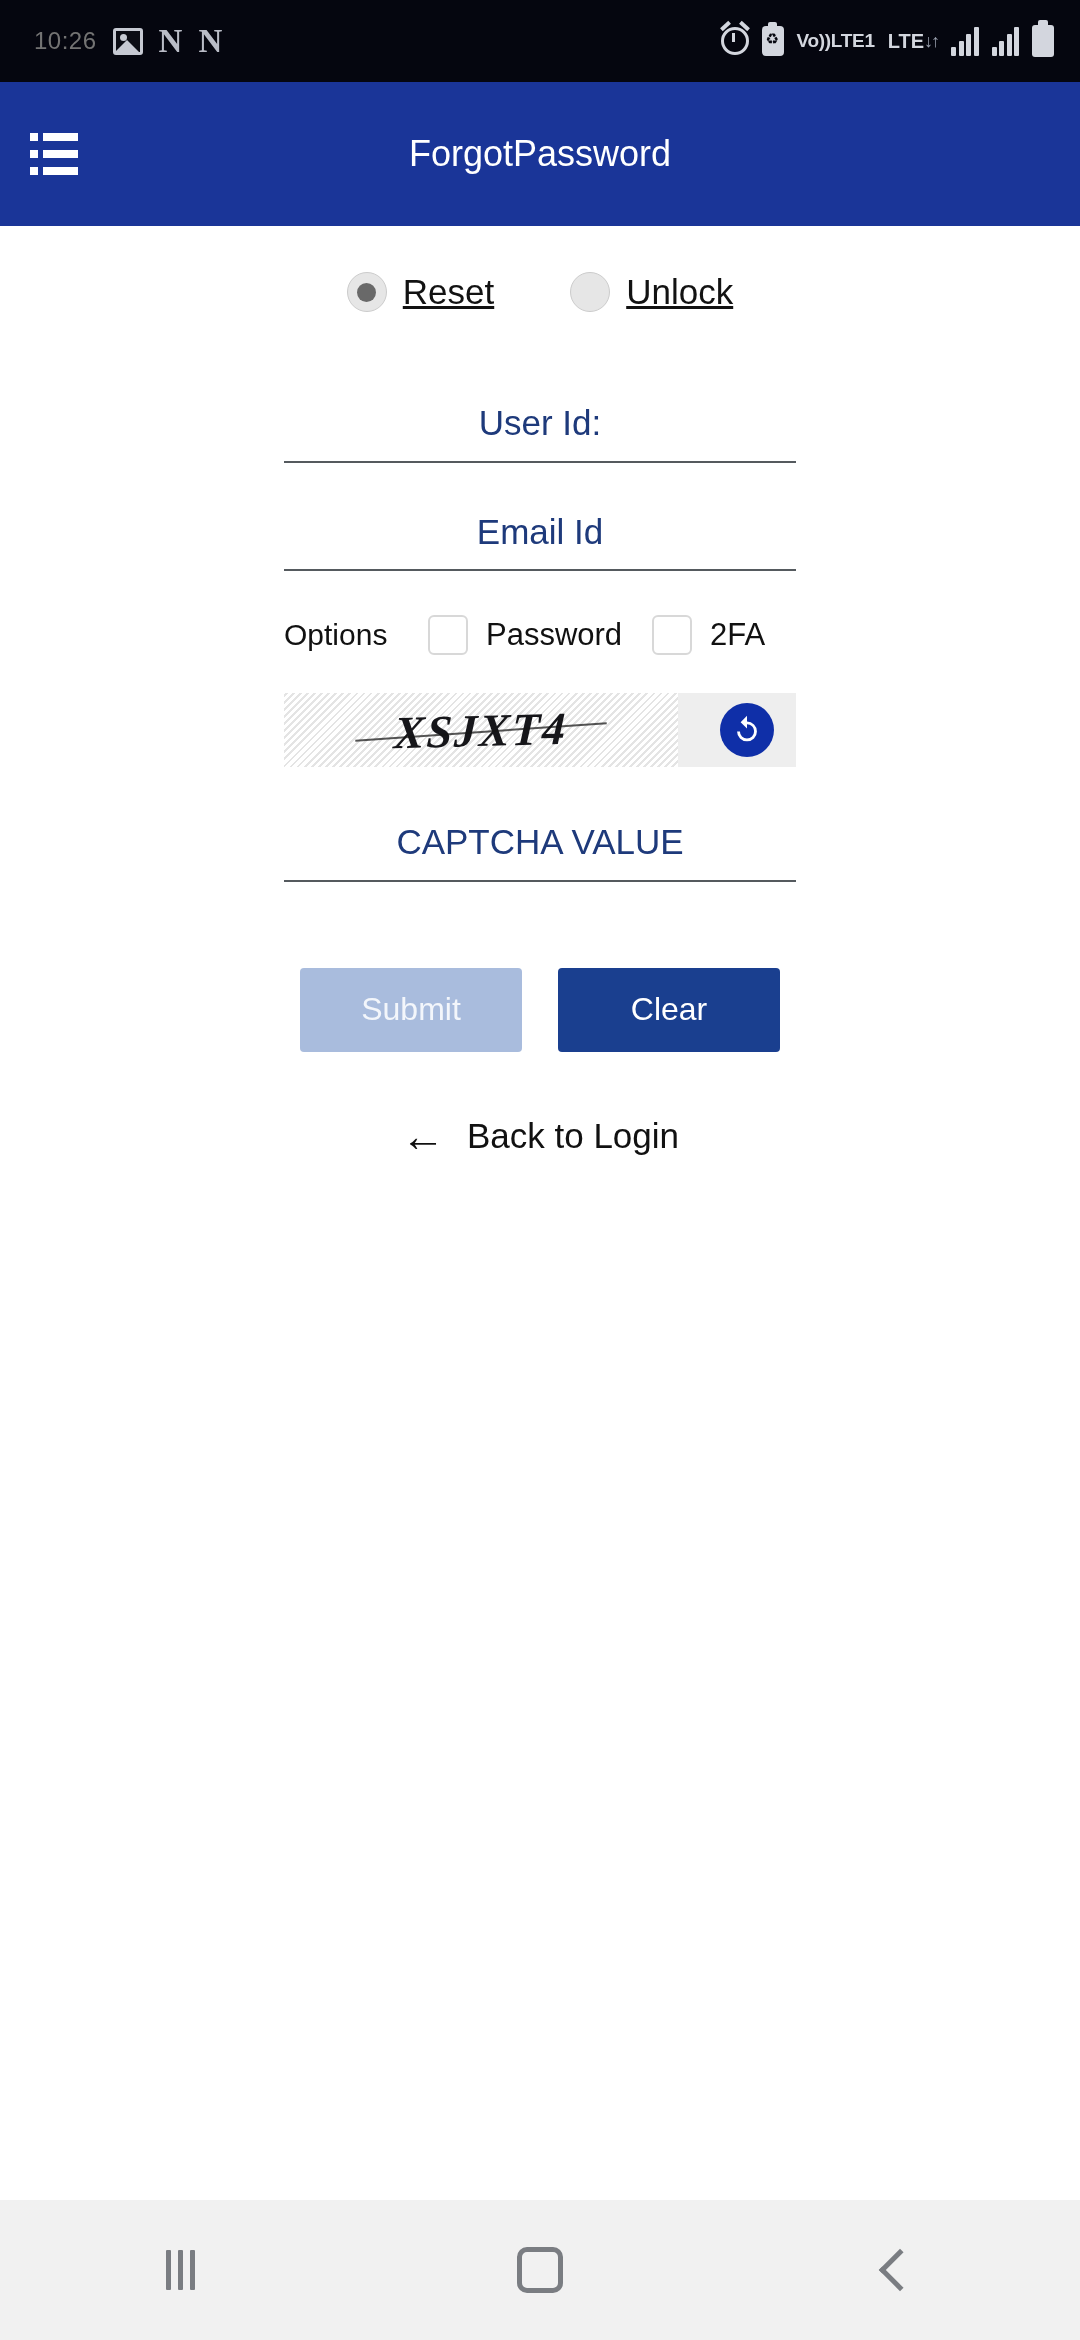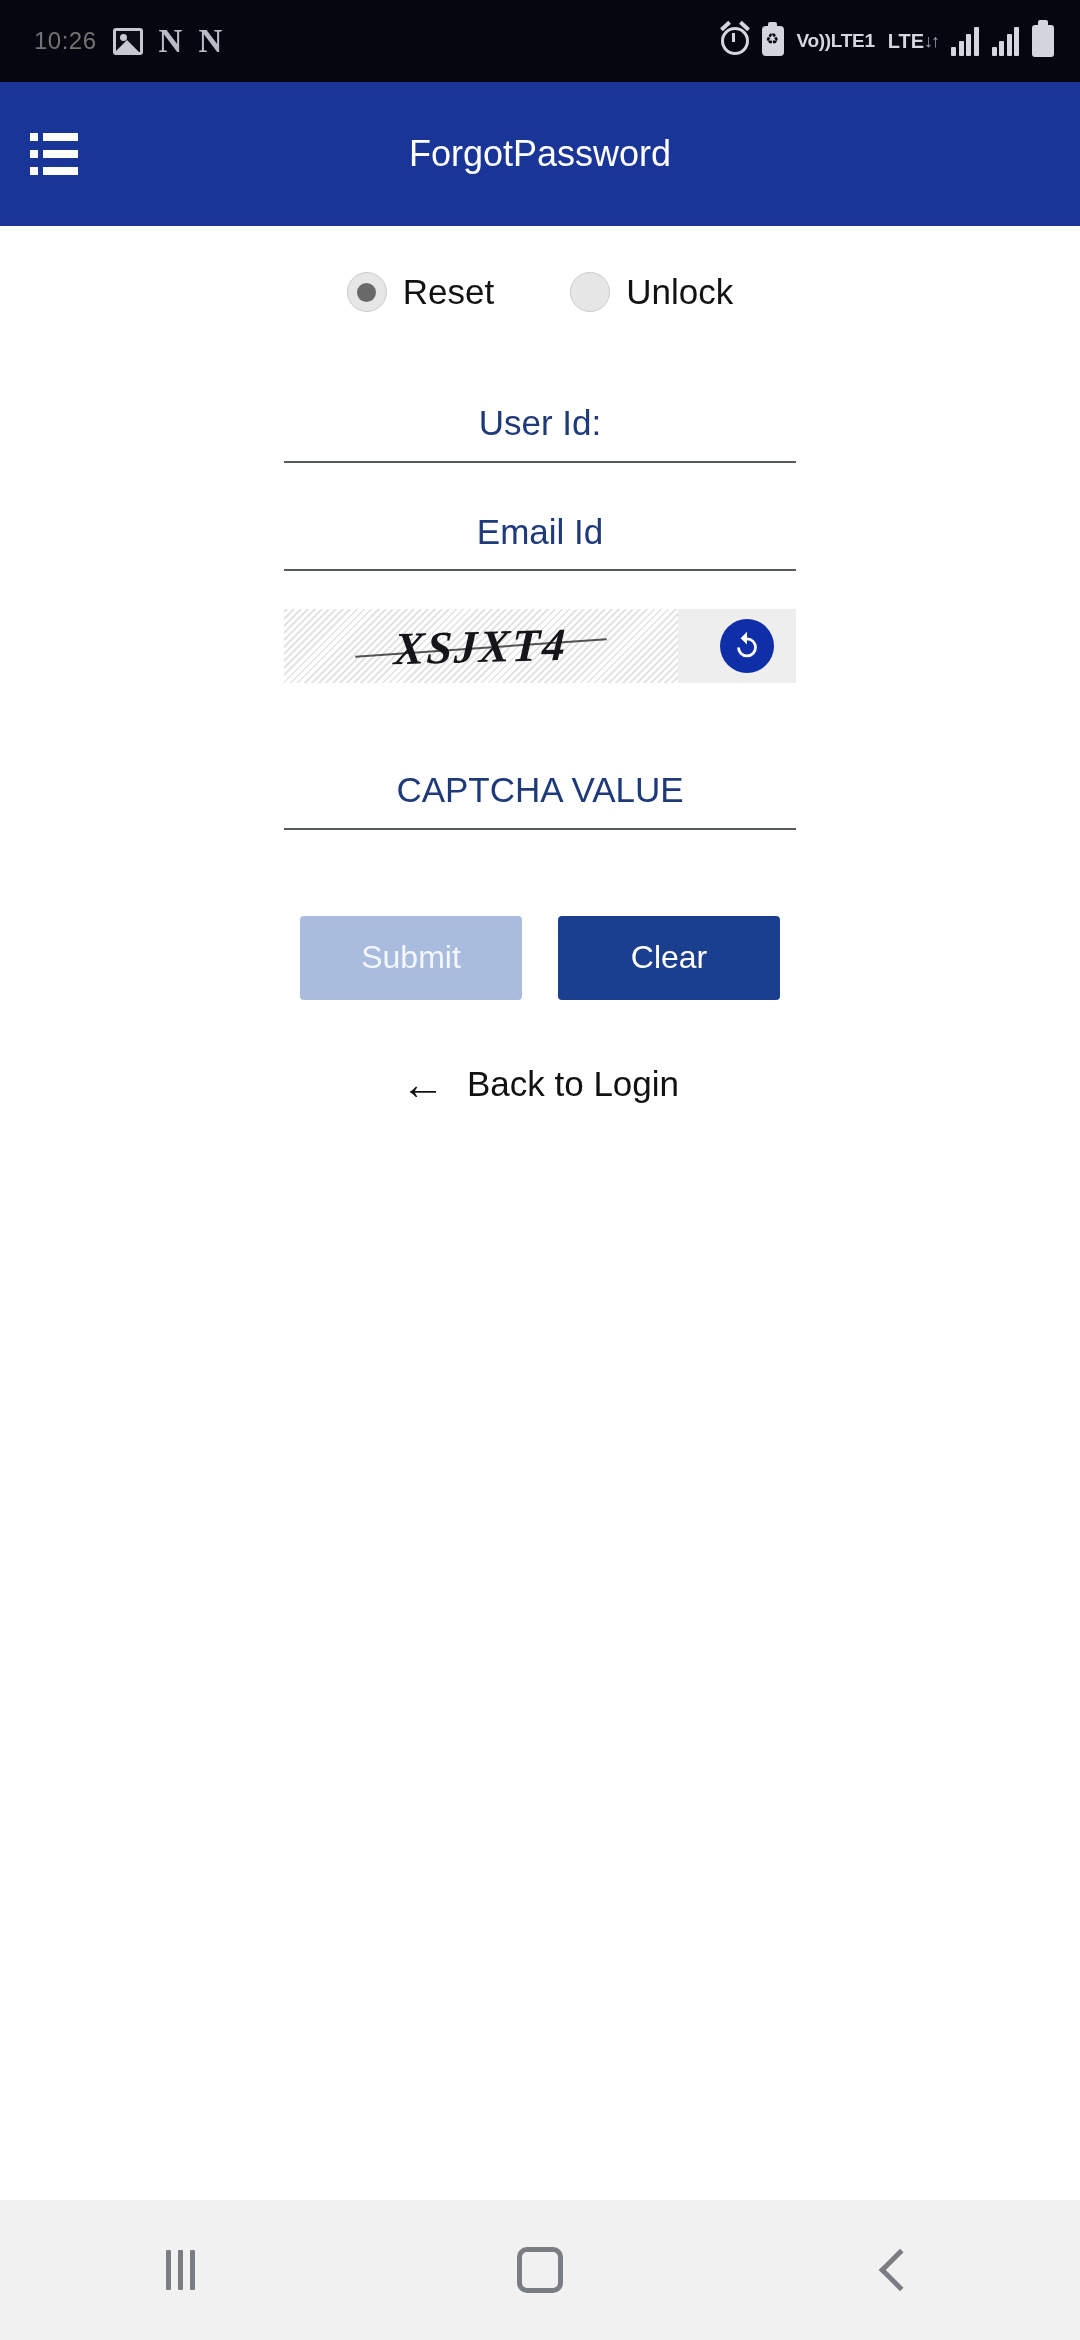--- a/index.html
+++ b/index.html
@@ -210,21 +210,21 @@
     display:flex;
     align-items:center;
     justify-content:center;
   }
   .radio-circle.checked::after {
     content:"";
     width:19px; height:19px;
     border-radius:50%;
     background:#696969;
   }
-  .radio-label { font-size:35px; color:#121212; }
+  .radio-label { font-size:35px; color:#121212;text-decoration:underline; }
 
   .field {
     width:512px;
     margin:0 auto;
     border-bottom:2px solid #555a5e;
     text-align:center;
     padding-bottom:18px;
   }
   .field-ph {
     font-size:35px;
@@ -311,21 +311,21 @@
     width:54px; height:54px;
     border-radius:50%;
     background:#0f2fa8;
     display:flex;
     align-items:center;
     justify-content:center;
     cursor:pointer;
   }
 
   .field-captcha {
-    margin-top:88px;
+    margin-top:56px;
   }
 
   .btn-row {
     display:flex;
     justify-content:center;
     gap:36px;
     margin-top:86px;
   }
   .btn {
     min-width:222px;
@@ -461,20 +461,31 @@
   </div>
 
   <div class="field field-userid">
     <span class="field-ph">User Id:</span>
   </div>
 
   <div class="field field-email">
     <span class="field-ph">Email Id</span>
   </div>
 
+  <div class="options-row">
+    <span class="options-label">Options</span>
+    <label class="chk-group pwd">
+      <span class="chk-box"></span>
+      <span class="chk-label">Password</span>
+    </label>
+    <label class="chk-group tfa">
+      <span class="chk-box"></span>
+      <span class="chk-label">2FA</span>
+    </label>
+  </div>
 
   <div class="captcha-box">
     <div class="captcha-img">
       <span class="captcha-text">XSJXT4</span>
       <span class="captcha-strike"></span>
     </div>
     <div class="refresh-btn">
       <svg width="34" height="34" viewBox="0 0 24 24" aria-hidden="true">
         <path d="M12 5V2L7.5 6.5 12 11V8c2.76 0 5 2.24 5 5a5 5 0 0 1-5 5 5 5 0 0 1-5-5H5a7 7 0 0 0 7 7 7 7 0 0 0 7-7 7 7 0 0 0-7-7z" fill="#ffffff"></path>
       </svg>

